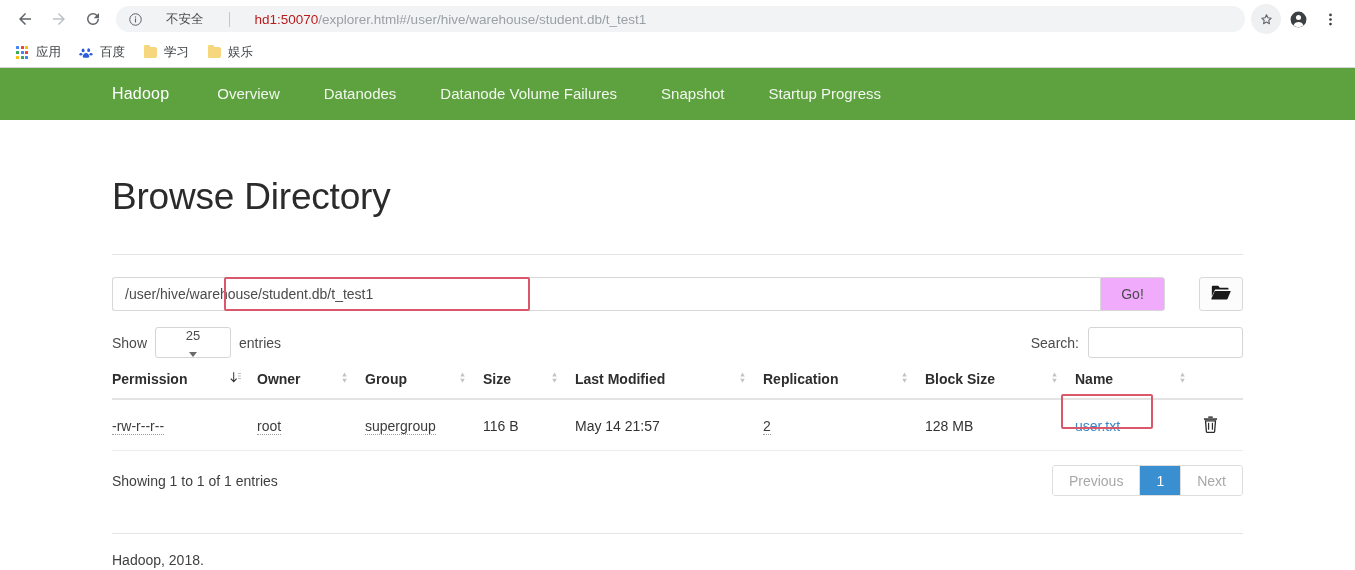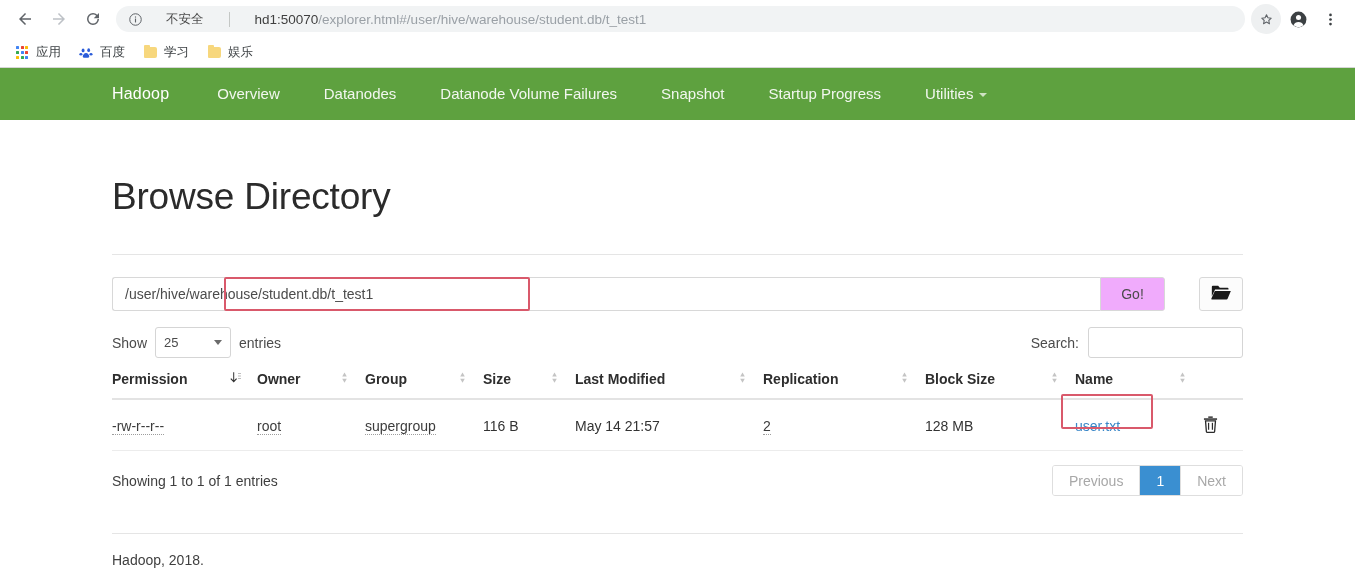--- a/index.html
+++ b/index.html
@@ -58,21 +58,21 @@
     margin: 0 9px;
     flex: 0 0 auto;
   }
   .url-text {
     font-size: 13.5px;
     color: #9aa0a6;
     white-space: nowrap;
     overflow: hidden;
     text-overflow: ellipsis;
   }
-  .url-host { color: #404040; }
+  .url-host { color: #b91c1c; }
   .chrome-right {
     display: flex; align-items: center;
     flex: 0 0 auto;
     gap: 2px;
   }
   .chrome-right .nav-btn { margin-right: 0; }
   .star-btn { background: #eef0f1; }
 
   
   .bookmarks-row {
@@ -260,20 +260,21 @@
     border: 1px solid #d5d5d5;
     border-radius: 3px;
     background: #fff;
     font-size: 13px;
     color: #4b4b4b;
     padding: 0 8px;
     font-family: "Liberation Sans", sans-serif;
     position: relative;
     display: flex;
     align-items: center;
+    flex-direction: column;
   }
   .entries-value { flex: 1 1 auto; }
   .sel-caret {
     width: 0; height: 0;
     border-left: 4px solid transparent;
     border-right: 4px solid transparent;
     border-top: 5px solid #6b6b6b;
   }
   .search-box {
     display: flex;
@@ -512,21 +513,20 @@
 </div>
 
 <div class="hadoop-nav">
   <span class="brand">Hadoop</span>
   <div class="nav-links">
     <span class="nav-link">Overview</span>
     <span class="nav-link">Datanodes</span>
     <span class="nav-link">Datanode Volume Failures</span>
     <span class="nav-link">Snapshot</span>
     <span class="nav-link">Startup Progress</span>
-    <span class="nav-link"><span>Utilities</span><span class="caret"></span></span>
   </div>
 </div>
 
 <div class="container">
 
   <h1 class="page-title">Browse Directory</h1>
   <hr class="title-rule">
 
   <div class="path-row">
     <div class="path-wrap">

